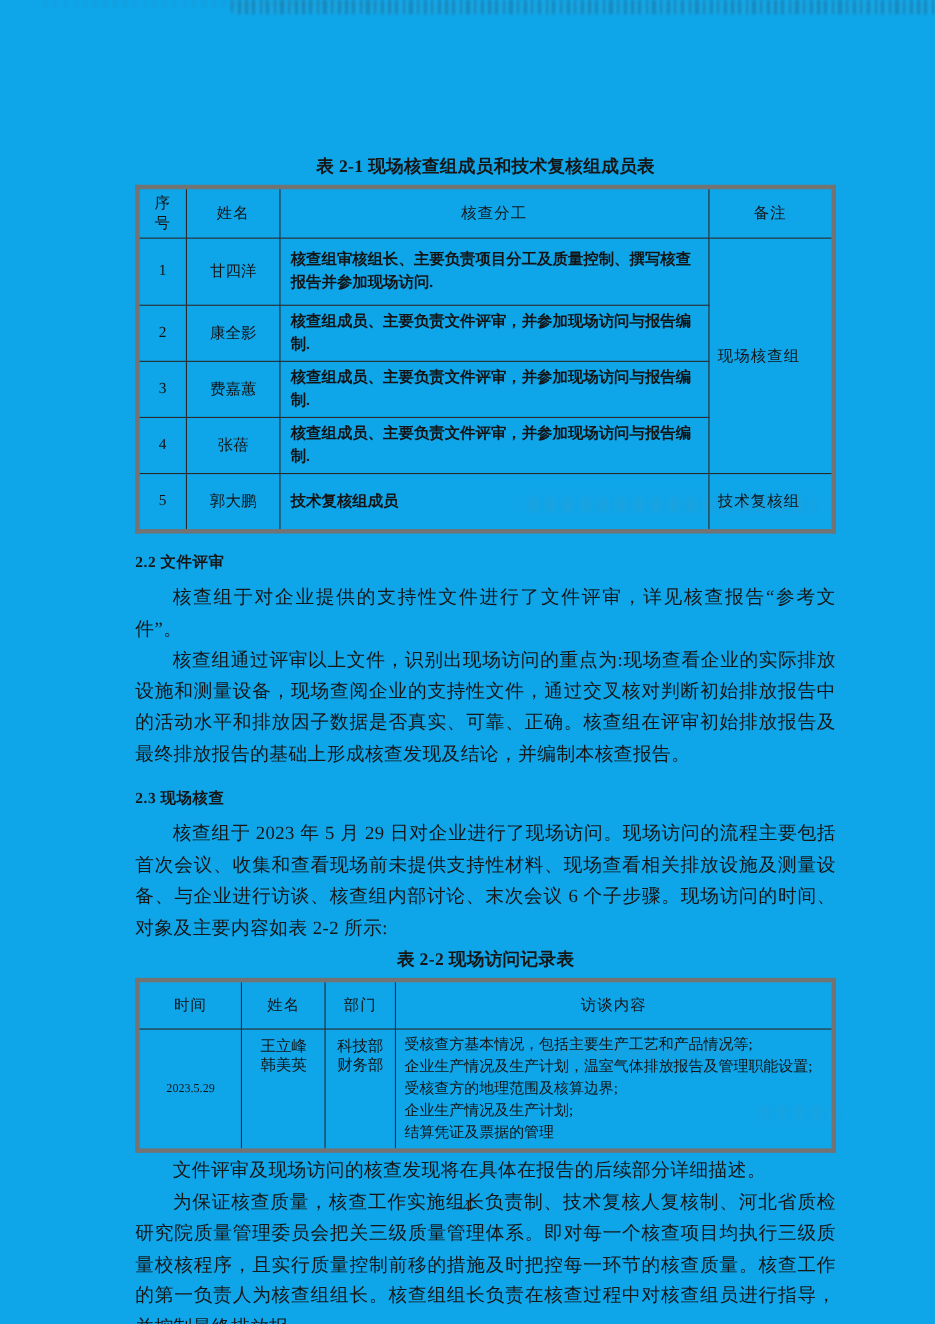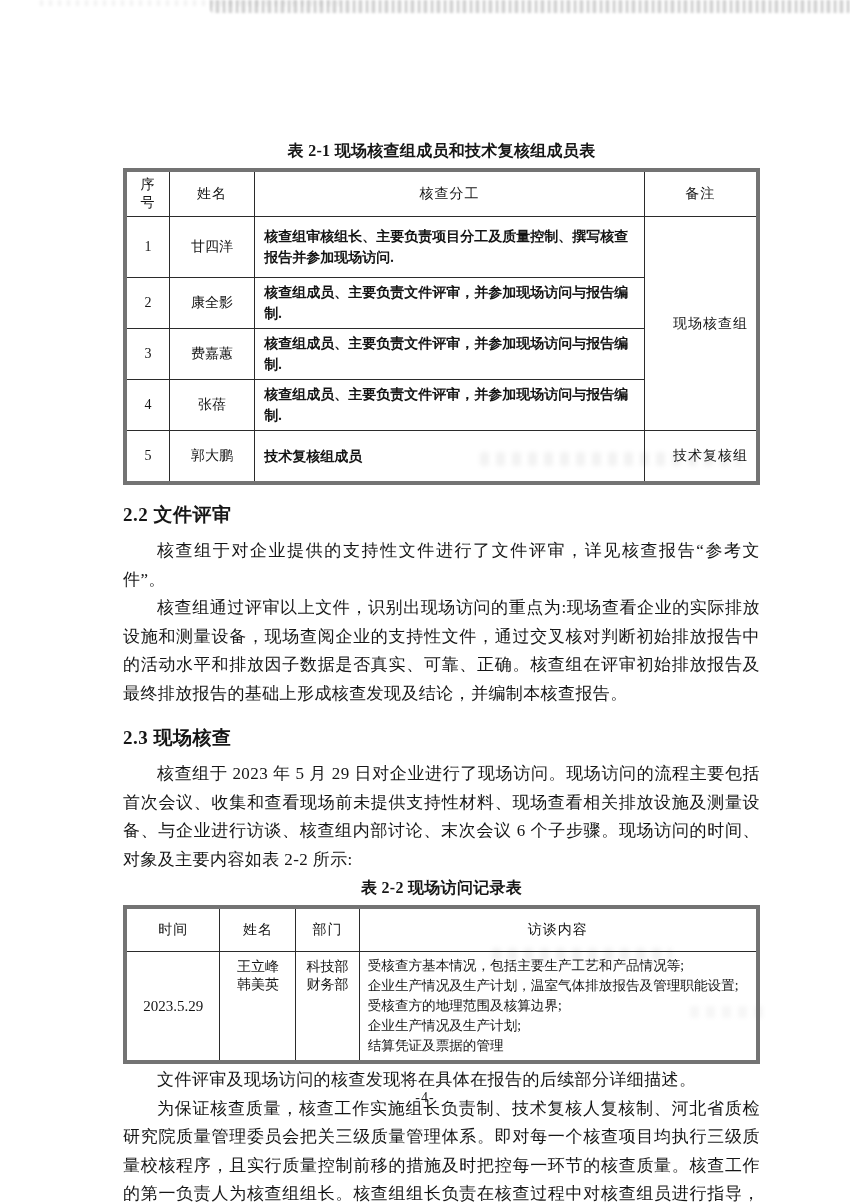--- a/index.html
+++ b/index.html
@@ -1,20 +1,20 @@
 <!DOCTYPE html>
 <html><head>
 <meta charset="utf-8">
 <style>
   html,body{margin:0;padding:0;background:#e8e8e8;}
   .page{
     position:relative;
     width:850px;height:1204px;
     margin:0 auto;
-    background:#ffffff;
+    background:#0ea5e9;
     overflow:hidden;
     font-family:"Liberation Serif","DejaVu Serif",serif;
     color:#161616;
   }
   
   .noise-top{
     position:absolute;top:0;left:210px;width:645px;height:13px;
     background:repeating-linear-gradient(90deg,
       rgba(55,55,55,.45) 0 2px, rgba(130,130,130,.12) 2px 6px,
       rgba(45,45,45,.38) 6px 9px, rgba(160,160,160,.10) 9px 13px);
@@ -52,31 +52,31 @@
     padding:3px 8px;
     font-weight:400;
     background:transparent;
   }
   table{border:4px solid #737373;}
   .c{text-align:center;}
   .t1 .head-row th{height:38px;text-align:center;letter-spacing:1px;}
   .t1 .r1 td{height:52px;}
   .t1 .rx td{height:42px;}
   .t1 .duty{text-align:left;line-height:21px;padding:4px 9px;font-weight:bold;}
-  .t1 .remark{text-align:right;letter-spacing:1px;}
+  .t1 .remark{text-align:left;letter-spacing:1px;}
 
   .t2 .head-row th{height:36px;text-align:center;letter-spacing:1px;}
   .t2 td{padding:4px 8px;}
-  .t2 .date{ text-align:center;font-size:15px;}
+  .t2 .date{ text-align:center;font-size:11px;}
   .t2 .persons{height:106px;}
   .t2 .pcol{display:flex;flex-direction:column;justify-content:flex-start;height:96px;text-align:center;}
   .t2 .iv{font-size:13.6px;line-height:20px;text-align:left;}
 
   h2.sec{
-    font-size:19px;font-weight:700;margin:17px 0 9px 0;
+    font-size:14px;font-weight:700;margin:17px 0 9px 0;
     letter-spacing:.5px;
   }
   p.para{
     margin:0;
     font-size:17px;line-height:28.5px;
     text-align:justify;
     letter-spacing:.4px;
     text-indent:2em;
   }
   p.para + p.para{margin-top:0;}

